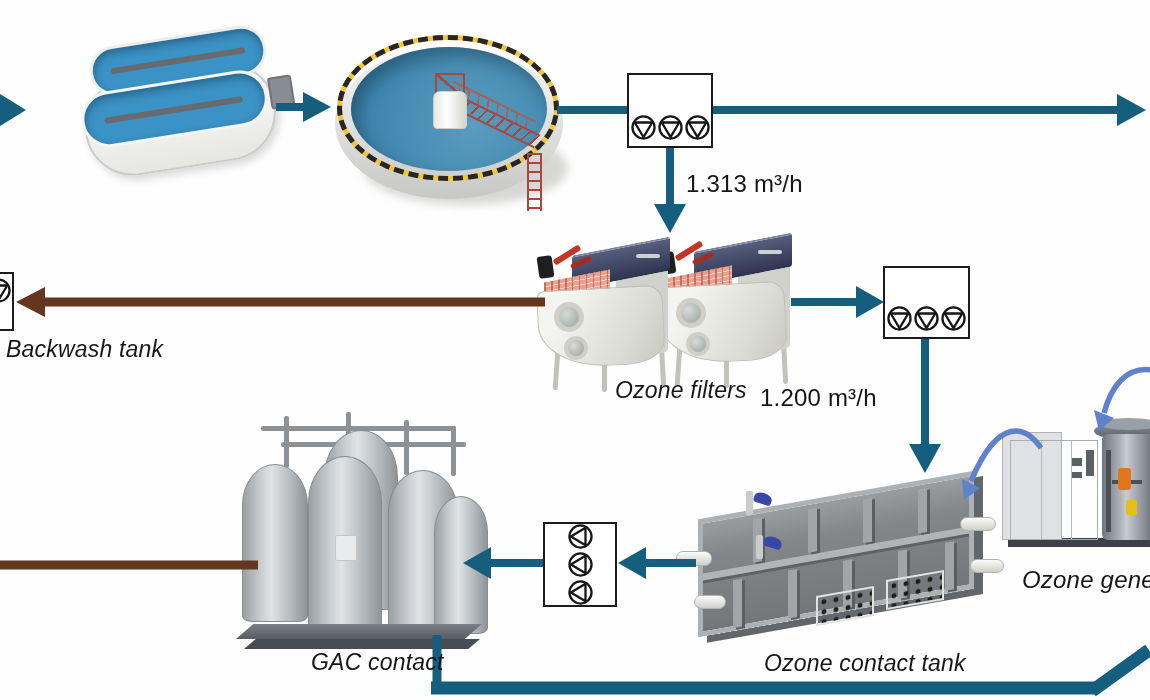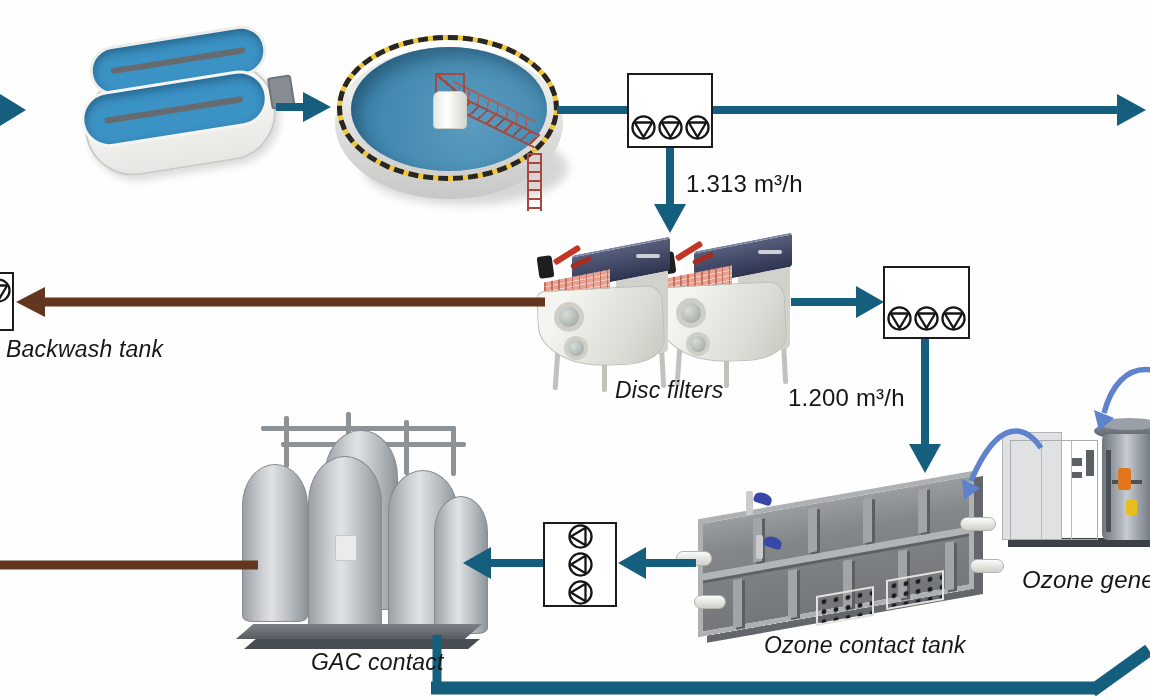--- a/index.html
+++ b/index.html
@@ -308,18 +308,18 @@
     <circle cx="12" cy="12" r="10.6" fill="#fff" stroke="#161616" stroke-width="2.2"></circle>
     <path d="M3.6,7.2 L20.4,7.2 L12,21.2 Z" transform="rotate(90 12 12)" fill="none" stroke="#161616" stroke-width="2.2" stroke-linejoin="round"></path>
   </svg>
   <svg width="25" height="25" viewBox="0 0 24 24">
     <circle cx="12" cy="12" r="10.6" fill="#fff" stroke="#161616" stroke-width="2.2"></circle>
     <path d="M3.6,7.2 L20.4,7.2 L12,21.2 Z" transform="rotate(90 12 12)" fill="none" stroke="#161616" stroke-width="2.2" stroke-linejoin="round"></path>
   </svg>
 </div>
 
 <div class="lbl" style="left:686px;top:170px;font-size:24px;">1.313 m³/h</div>
-<div class="lbl" style="left:788px;top:384px;font-size:24px;">1.200 m³/h</div>
+<div class="lbl" style="left:760px;top:384px;font-size:24px;">1.200 m³/h</div>
 <div class="lbl it" style="left:6px;top:336px;font-size:23px;">Backwash tank</div>
-<div class="lbl it" style="left:615px;top:377px;font-size:23px;">Disc filters</div>
+<div class="lbl it" style="left:615px;top:377px;font-size:23px;">Ozone filters</div>
 <div class="lbl it" style="left:311px;top:649px;font-size:23px;">GAC contact</div>
-<div class="lbl it" style="left:764px;top:632px;font-size:23px;">Ozone contact tank</div>
+<div class="lbl it" style="left:764px;top:650px;font-size:23px;">Ozone contact tank</div>
 <div class="lbl it" style="left:1022px;top:566px;font-size:24px;">Ozone generator</div>
 
 </body></html>

